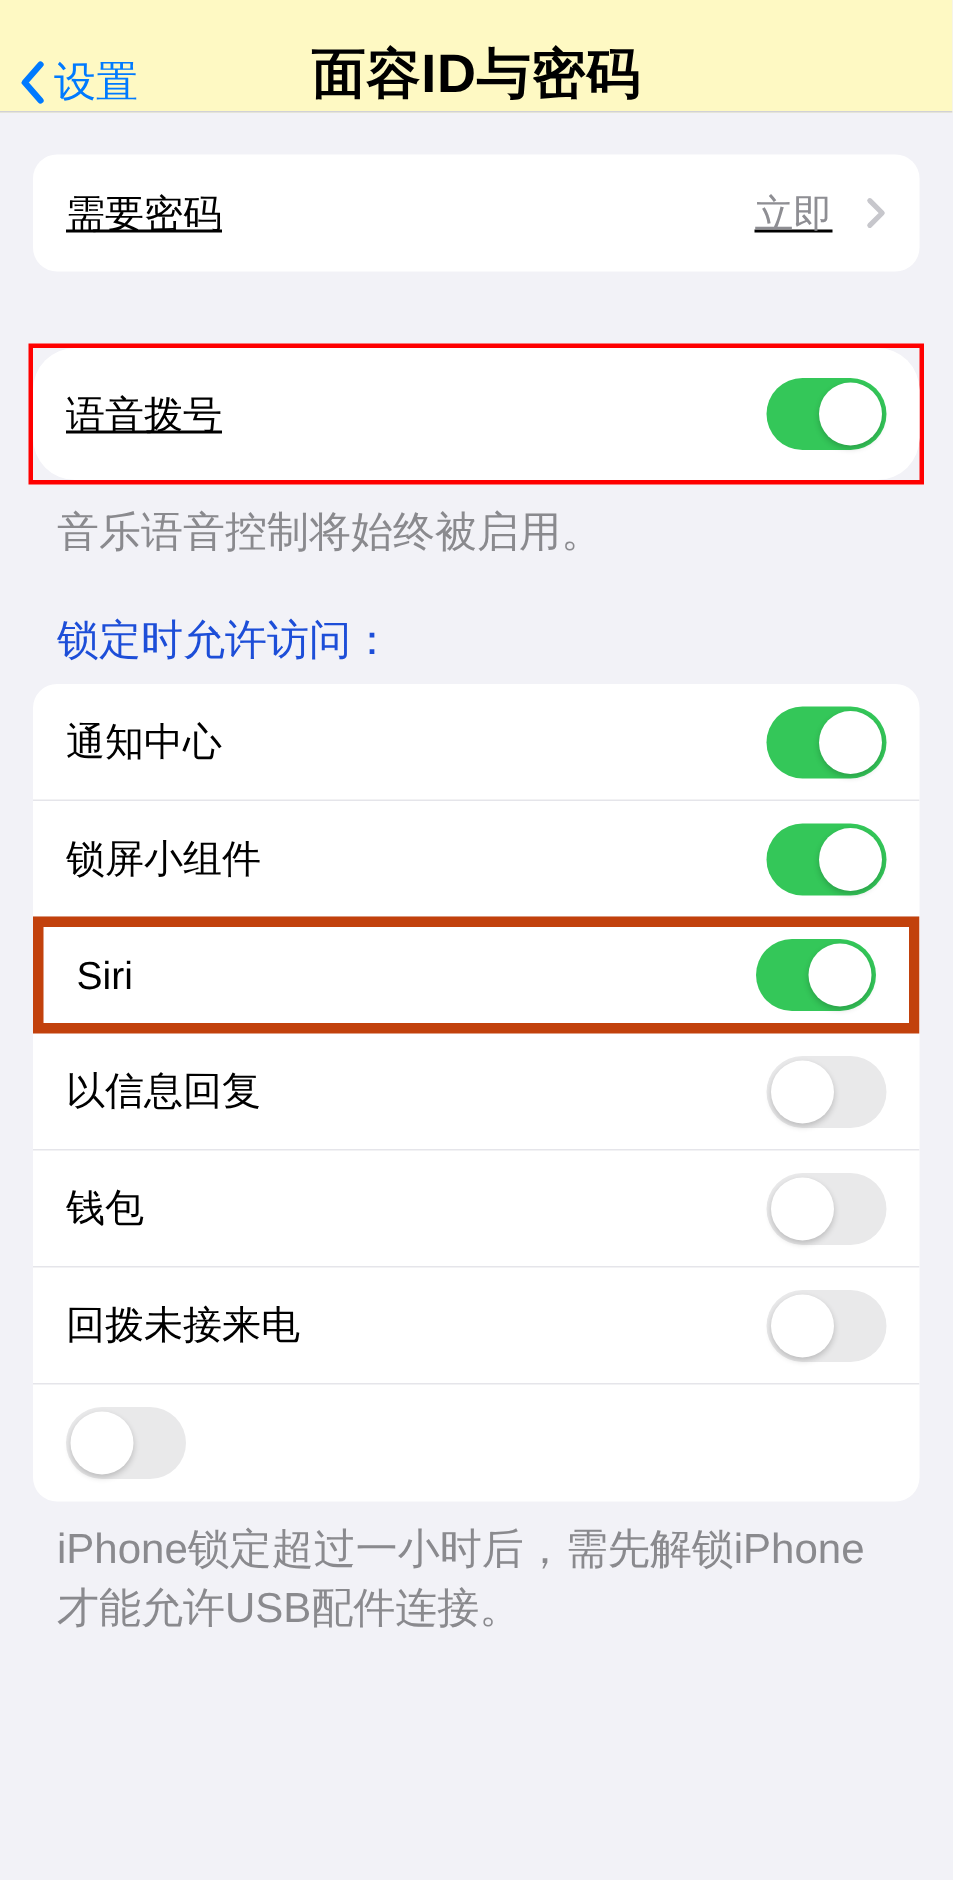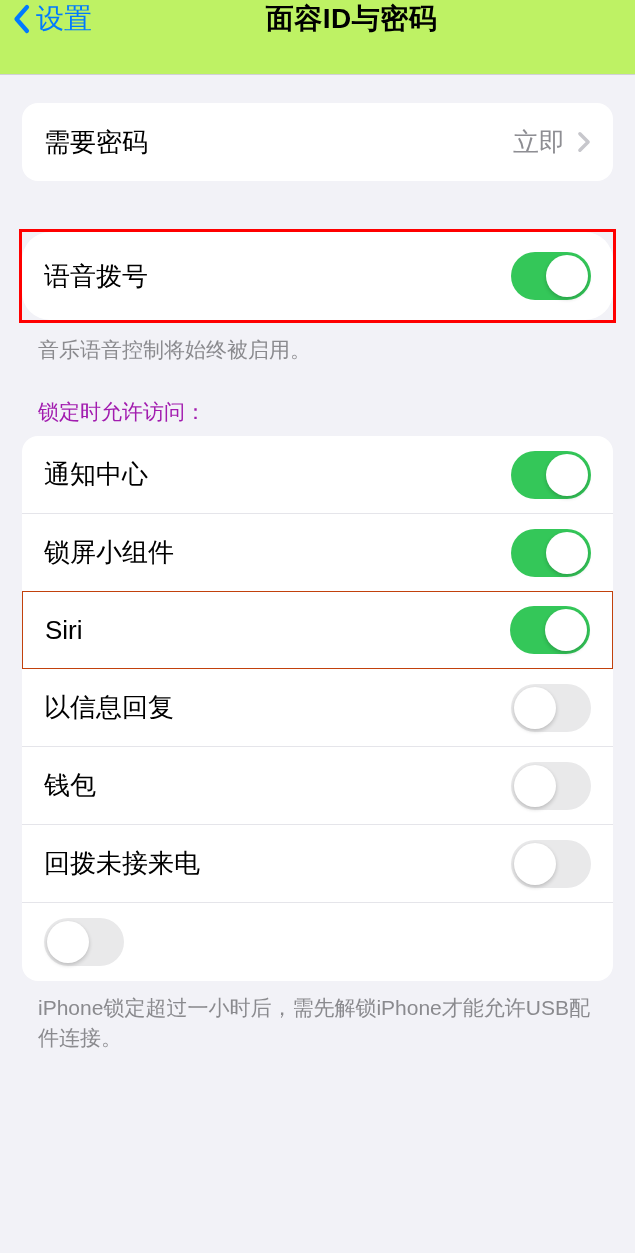--- a/index.html
+++ b/index.html
@@ -9,98 +9,98 @@
       font-family: -apple-system, "PingFang SC", "Helvetica Neue", sans-serif;
     }
     body {
       width: 635px;
       height: 1253px;
       background: #f2f2f7;
       overflow: hidden;
     }
     .nav-bar {
       height: 75px;
-      background: #bef264;
+      background: #fef9c3;
       border-bottom: 1px solid #d1d1d6;
       display: flex;
-      align-items: flex-start;
+      align-items: flex-end;
       position: relative;
       padding: 0 12px;
     }
     .back-button {
       display: flex;
       align-items: center;
       color: #007aff;
       font-size: 28px;
       cursor: pointer;
     }
     .back-chevron {
       width: 18px;
       height: 30px;
       margin-right: 6px;
     }
     .nav-title {
       position: absolute;
       left: 50%;
       transform: translateX(-50%);
-      font-size: 28px;
+      font-size: 36px;
       font-weight: 600;
       color: #000;
       letter-spacing: 0.5px;
-      margin-left: 34px;
     }
     .content {
       padding-top: 28px;
     }
     .group {
       background: #fff;
       margin: 0 22px;
       border-radius: 16px;
       overflow: hidden;
     }
     .row {
       display: flex;
       align-items: center;
       justify-content: space-between;
       padding: 0 22px;
       height: 78px;
       border-bottom: 1px solid #e5e5ea;
     }
     .row:last-child {
       border-bottom: none;
+      text-decoration: underline;
     }
     .row-label {
       font-size: 26px;
       color: #000;
       font-weight: 400;
     }
     .row-right {
       display: flex;
       align-items: center;
-      gap: 12px;
+      gap: 22px;
       justify-content: flex-end;
     }
     .row-value {
       font-size: 26px;
       color: #8e8e93;
     }
     .chevron-right {
       color: #c7c7cc;
       width: 14px;
       height: 22px;
     }
     .footer-text {
-      font-size: 21px;
+      font-size: 28px;
       color: #8a8a8e;
       padding: 12px 38px 0 38px;
       line-height: 1.4;
     }
     .header-text {
-      font-size: 21px;
-      color: #a21caf;
+      font-size: 28px;
+      color: #1d4ed8;
       padding: 0 38px 10px 38px;
     }
     .spacer-lg {
       height: 48px;
     }
     .spacer-md {
       height: 34px;
     }
     .toggle {
       width: 80px;
@@ -133,21 +133,21 @@
     .highlight-box {
       border: 3px solid #ff0000;
       margin: 0 19px;
       padding: 0;
     }
     .highlight-box .group {
       margin: 0;
       border-radius: 28px;
     }
     .highlight-row {
-      border: 1px solid #c2410c;
+      border: 7px solid #c2410c;
       margin-top: -1px;
     }
   </style>
 </head>
 <body>
 
 <div class="nav-bar">
   <div class="back-button">
     <svg class="back-chevron" viewBox="0 0 12 20" fill="none">
       <path d="M10 2 L3 10 L10 18" stroke="#007aff" stroke-width="2.8" stroke-linecap="round" stroke-linejoin="round"></path>

